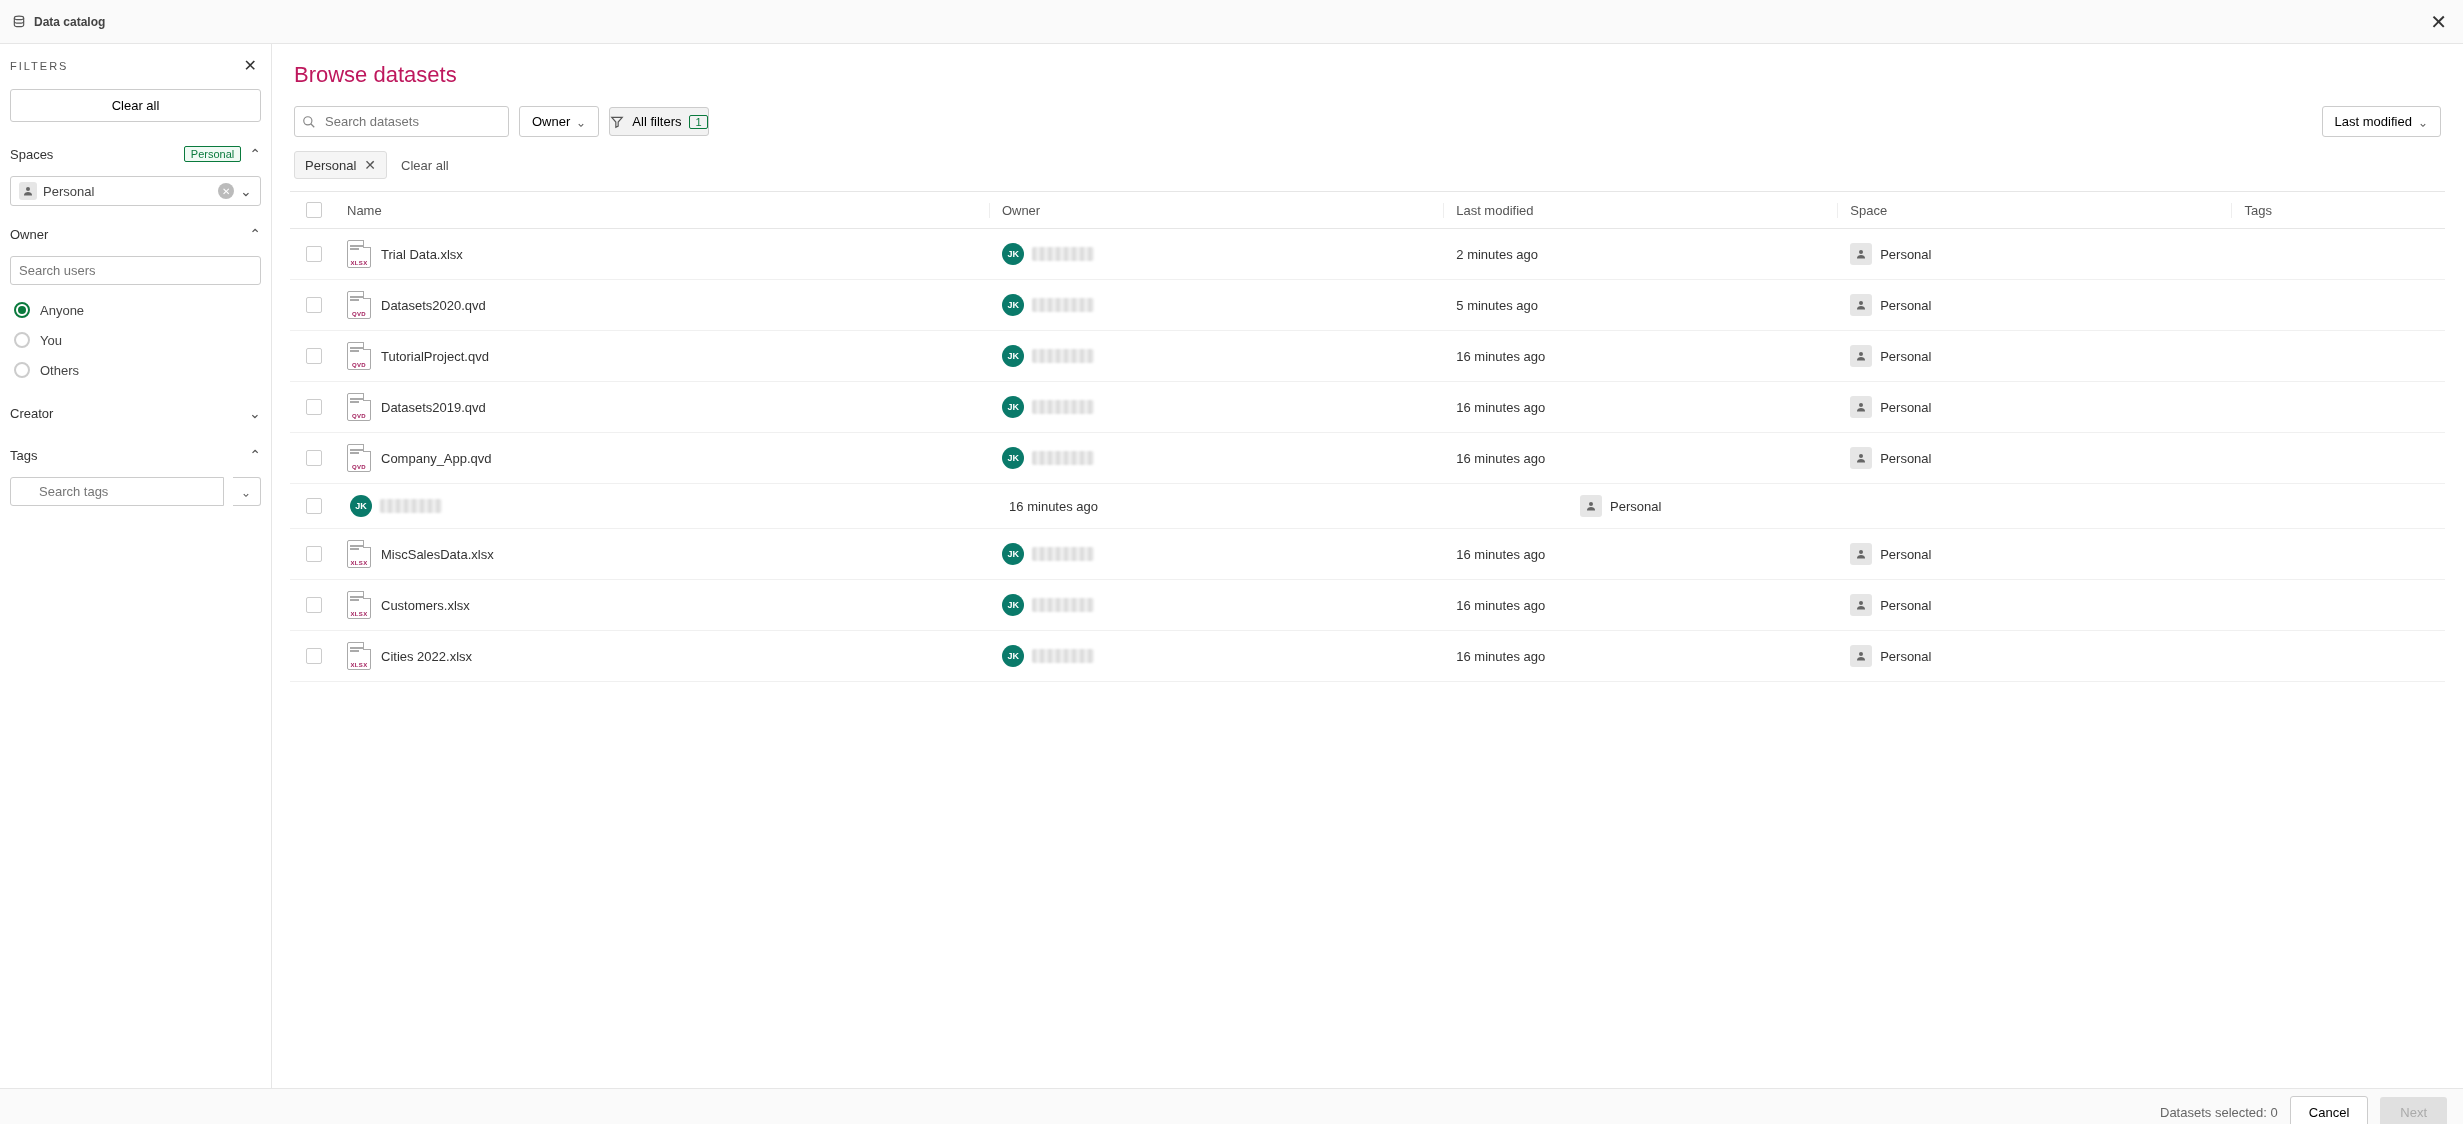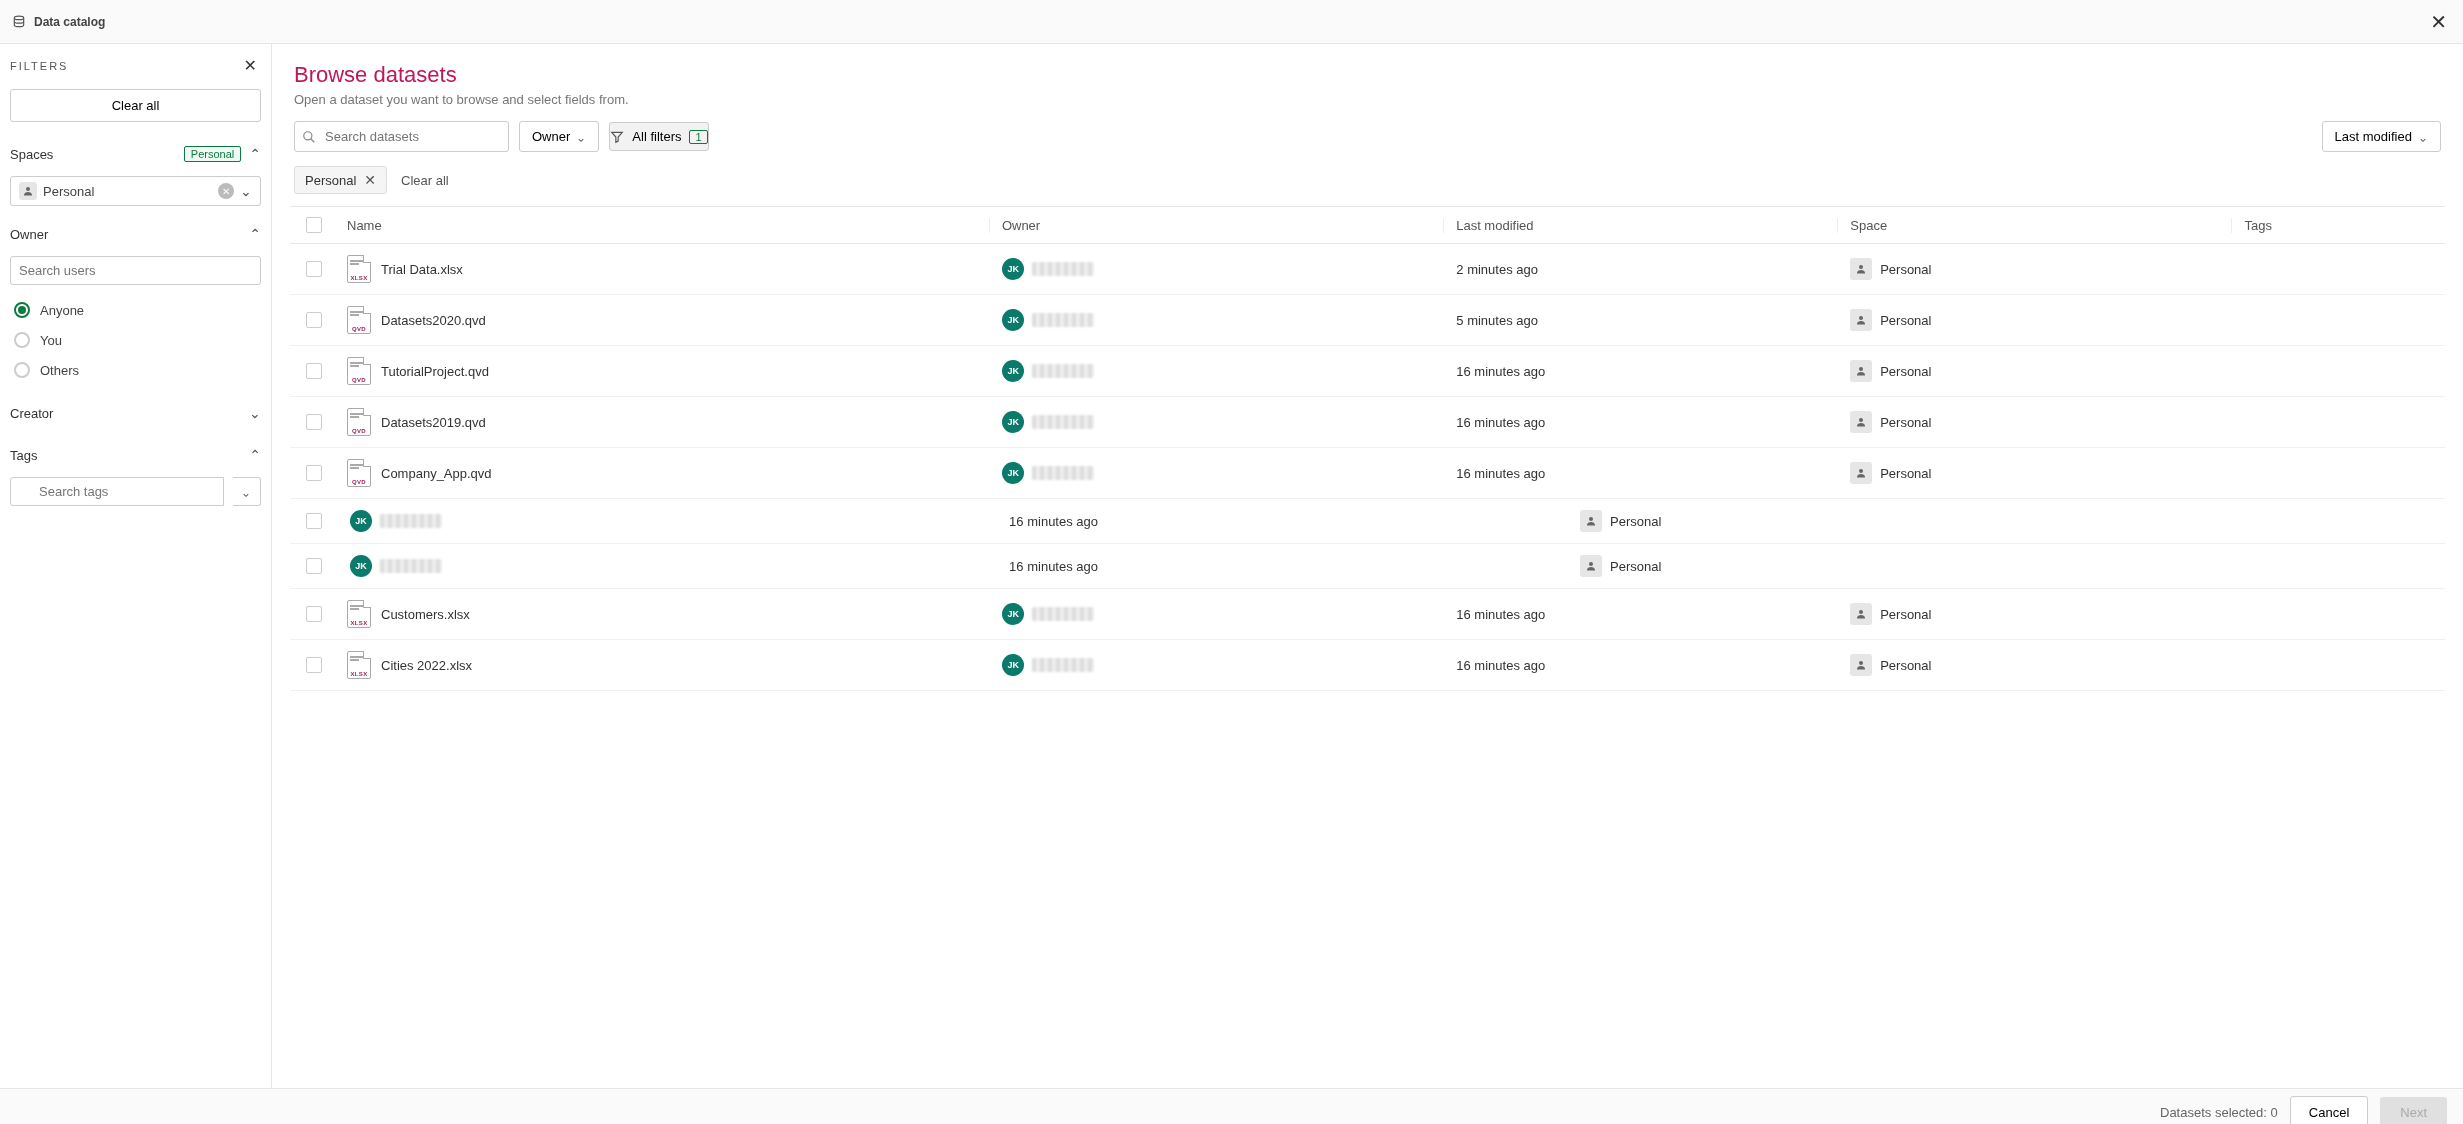--- a/index.html
+++ b/index.html
@@ -171,21 +171,20 @@
         <div class="tag-dropdown-btn">
           <span class="chevron" style="transform:rotate(180deg);font-size:12px;">⌃</span>
         </div>
       </div>
     </div>
   </aside>
 
   <section class="content">
     <div class="content-header">
       <h1 class="content-title">Browse datasets</h1>
-      <p class="content-subtitle">Open a dataset you want to browse and select fields from.</p>
     </div>
 
     <div class="toolbar">
       <div class="search-datasets-wrap">
         <span class="search-icon-abs">
           <svg width="14" height="14" viewBox="0 0 24 24" fill="none" stroke="#888" stroke-width="2">
               <circle cx="10" cy="10" r="7"></circle>
               <line x1="21" y1="21" x2="15" y2="15"></line>
             </svg>
         </span>
@@ -398,20 +397,30 @@
                 </svg>
       </span>
       <span>Personal</span>
     </div>
     <div class="col-tags"></div>
   </div>
           <div class="table-row">
     <div class="col-check">
               <div class="checkbox"></div>
             </div>
+    <div class="col-name">
+      <div class="file-icon">
+        <div>
+                  <div class="file-lines"></div>
+                  <div class="file-lines" style="width:50%"></div>
+                </div>
+        <div class="file-ext xlsx">XLSX</div>
+      </div>
+      <span>MiscSalesData.xlsx</span>
+    </div>
     <div class="col-owner">
       <span class="owner-avatar">JK</span>
       <span class="owner-name-blur"></span>
     </div>
     <div class="col-modified">16 minutes ago</div>
     <div class="col-space">
       <span class="space-icon">
         <svg width="12" height="12" viewBox="0 0 24 24" fill="#666">
                   <circle cx="12" cy="8" r="4"></circle>
                   <path d="M4 20c0-4 4-6 8-6s8 2 8 6v1H4z"></path>

